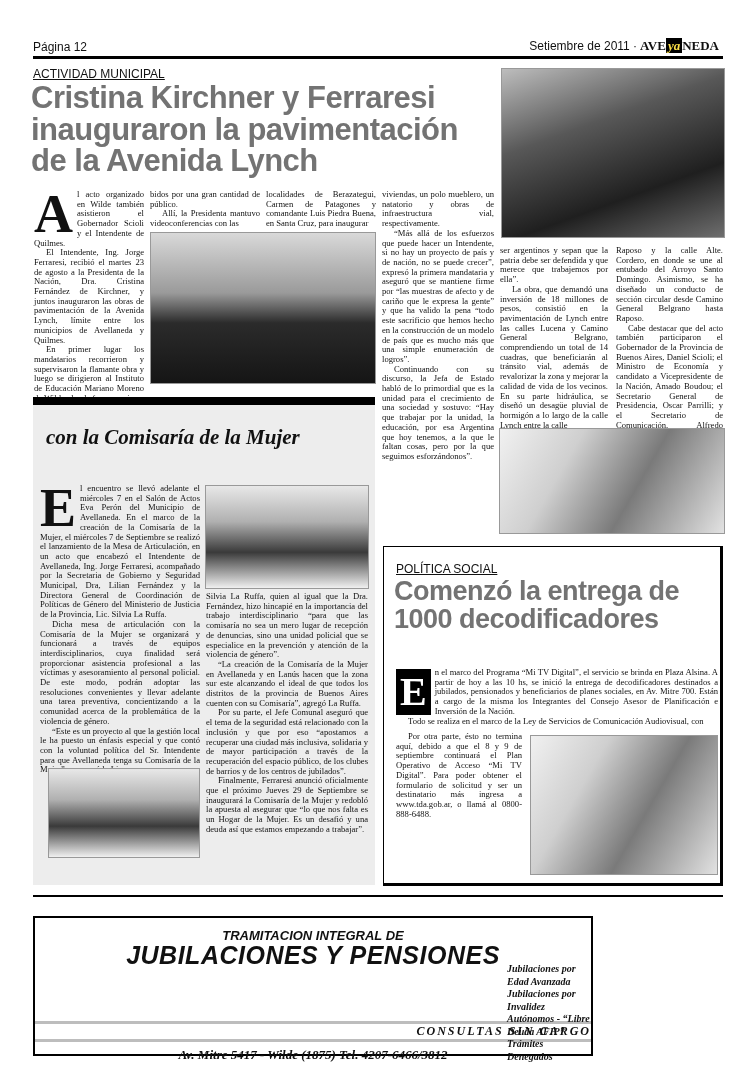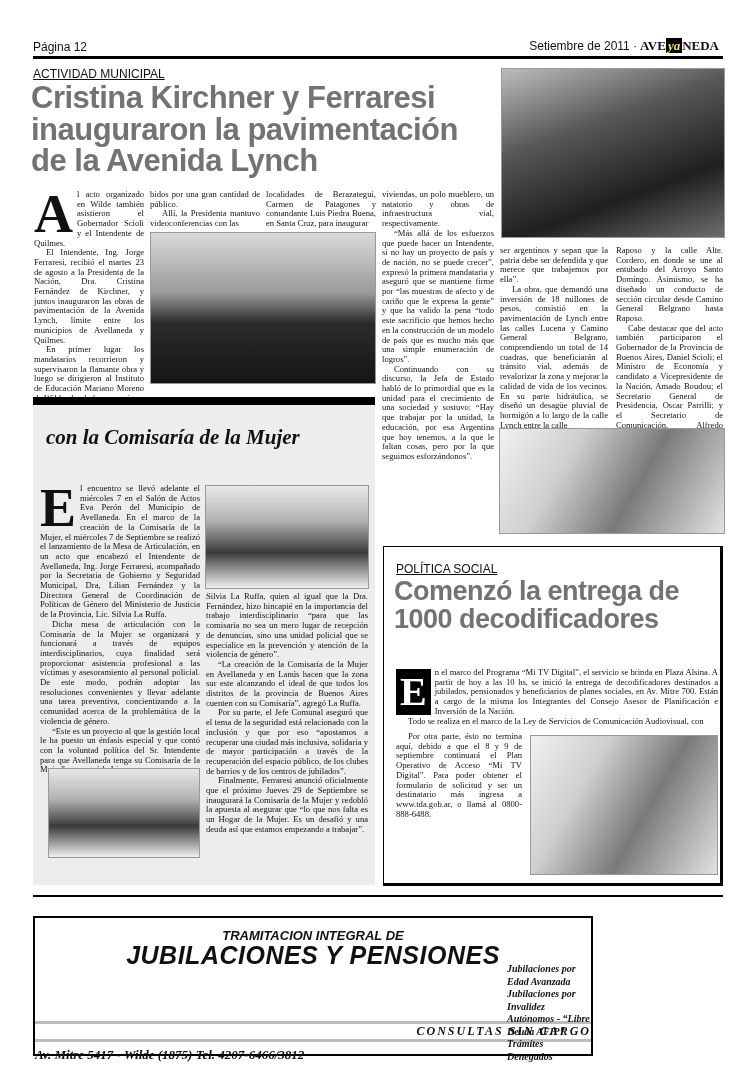--- a/index.html
+++ b/index.html
@@ -118,14 +118,14 @@
     <div class="li" style="position:absolute;left:472px;top:-4px;">
       <div>Jubilaciones por Edad Avanzada</div>
       <div>Jubilaciones por Invalidez</div>
       <div>Autónomos - “Libre Deuda AFIP”</div>
       <div>Trámites Denegados</div>
     </div>
   </div>
   <div class="graybar"></div>
   <div style="text-align:right;font-family:'Liberation Serif',serif;font-style:italic;font-weight:bold;font-size:12px;letter-spacing:2px;line-height:15px;">CONSULTAS SIN CARGO</div>
   <div class="graybar"></div>
-  <div style="font-family:'Liberation Serif',serif;font-style:italic;font-weight:bold;font-size:13px;margin-top:5px;">Av. Mitre 5417 - Wilde (1875)  Tel. 4207-6466/3812</div>
+  <div style="text-align:center;font-family:'Liberation Serif',serif;font-style:italic;font-weight:bold;font-size:13px;margin-top:5px;">Av. Mitre 5417 - Wilde (1875)  Tel. 4207-6466/3812</div>
 </div>
 
 </body></html>

